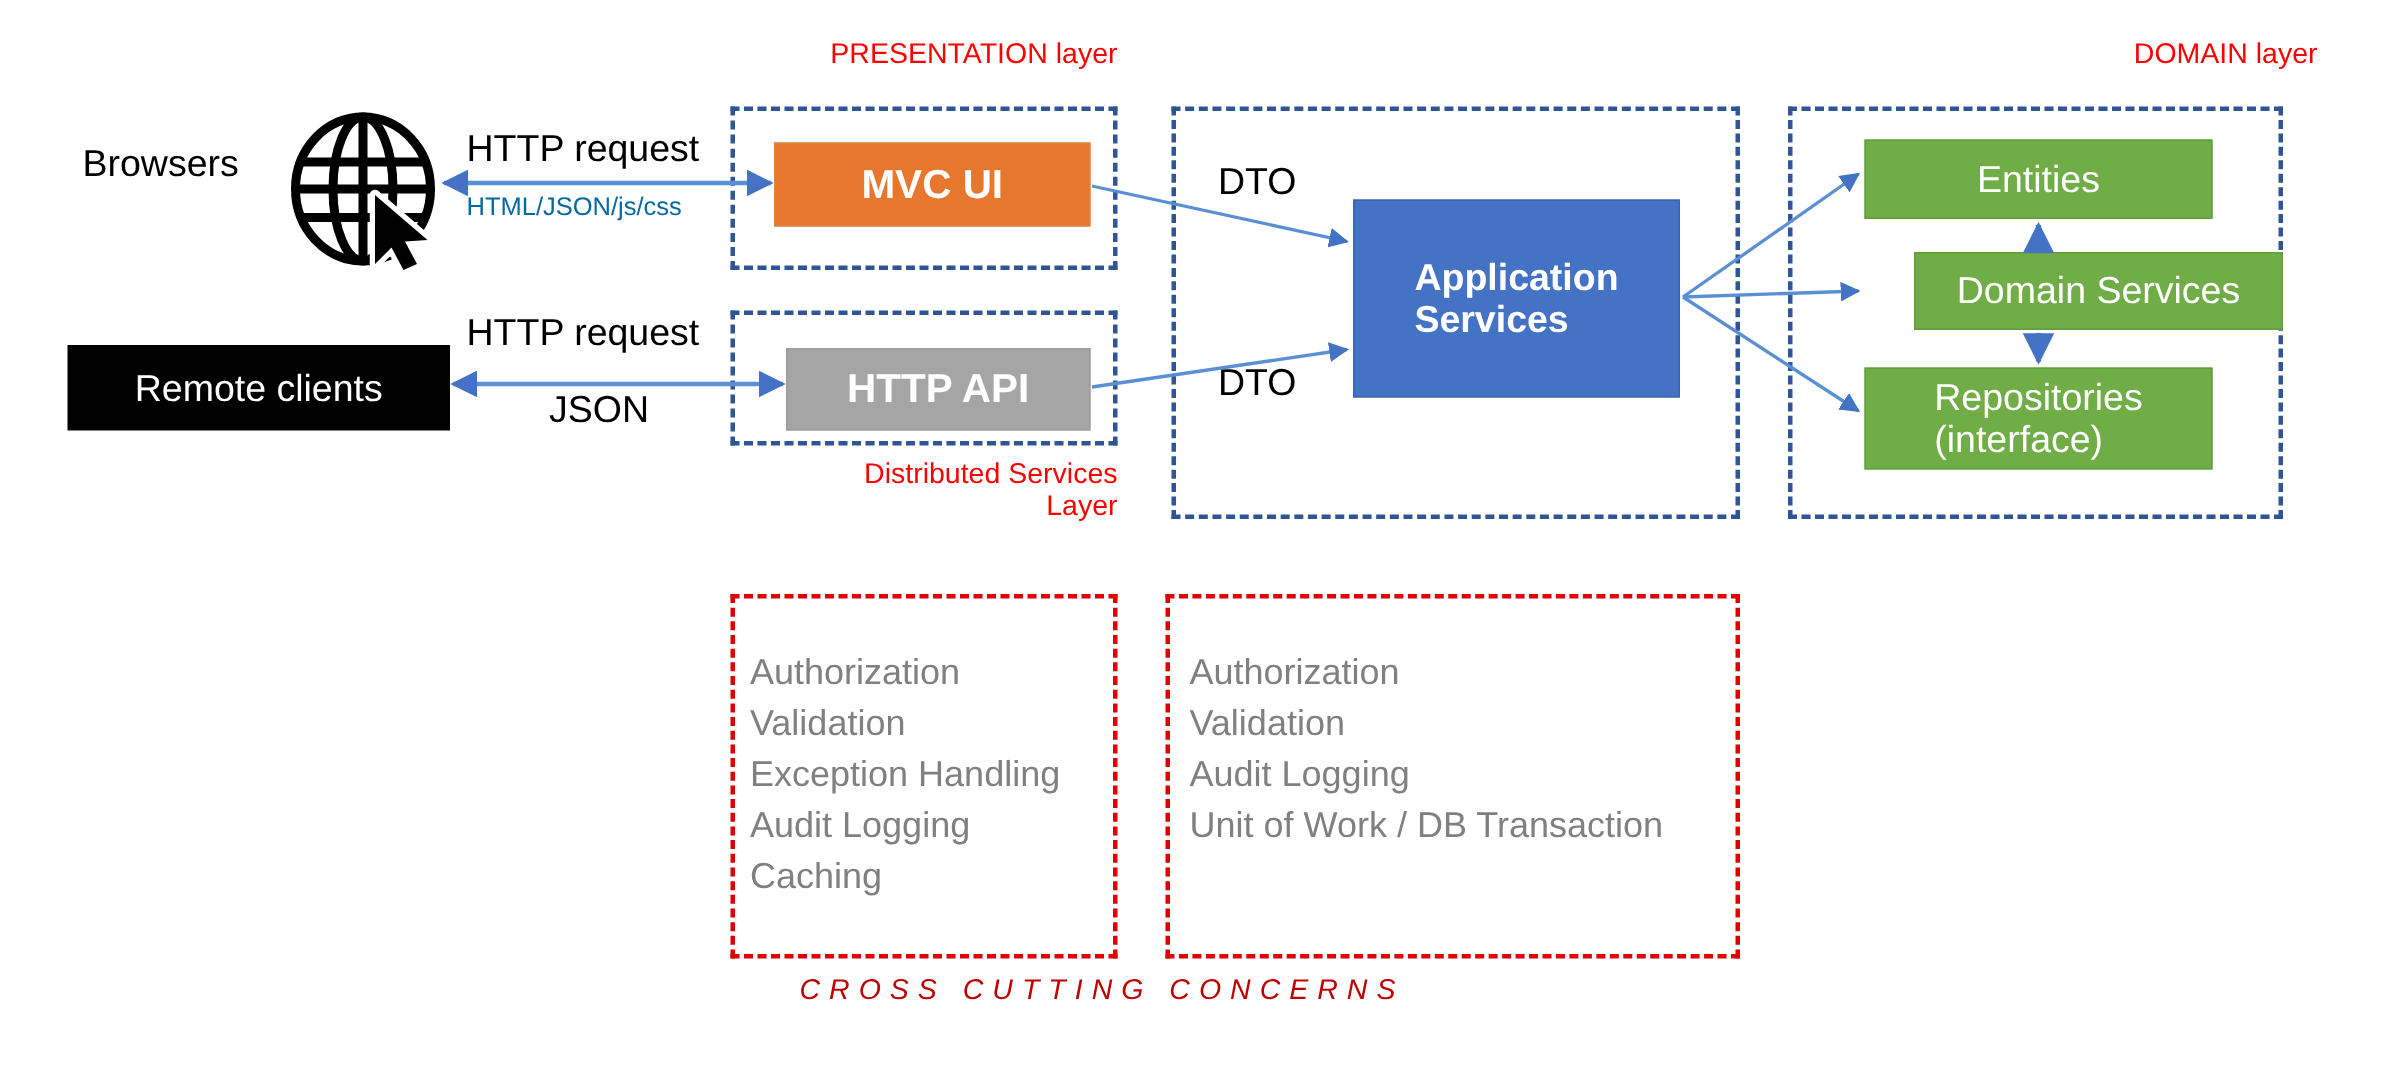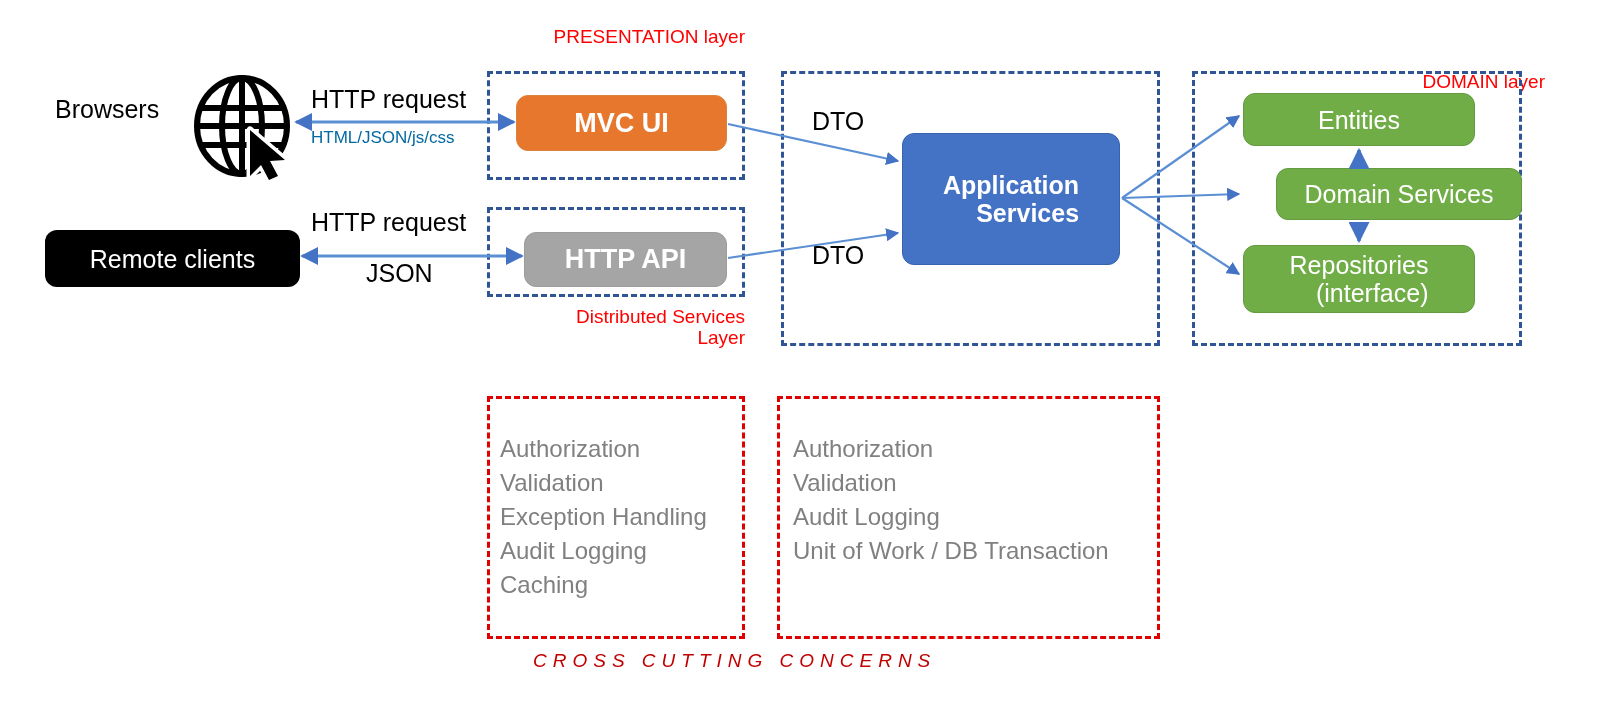--- a/index.html
+++ b/index.html
@@ -40,24 +40,23 @@
     position: absolute;
     border: 3px dashed #E00000;
     box-sizing: border-box;
   }
   .node {
     position: absolute;
     box-sizing: border-box;
     display: flex;
     align-items: center;
     justify-content: center;
-    text-align: right;
+    text-align: left;
     color: #FFFFFF;
     line-height: 1.12;
-    border-radius: 12px;
   }
   .node-mvc {
     background: #E8772E;
     border: 1px solid #D9833C;
     font-weight: bold;
     font-size: 27px;
   }
   .node-api {
     background: #A5A5A5;
     border: 1px solid #9C9C9C;
@@ -109,21 +108,21 @@
   .globe {
     position: absolute;
   }
 </style>
 </head>
 <body>
 
 <div id="canvas">
 
   <div class="layer-label" style="left:487px; top:26px; width:258px;">PRESENTATION layer</div>
-  <div class="layer-label" style="left:1192px; top:26px; width:353px;margin-top:45px;">DOMAIN layer</div>
+  <div class="layer-label" style="left:1192px; top:26px; width:353px;">DOMAIN layer</div>
 
   <div class="dashed-blue" style="left:487px; top:71px; width:258px; height:109px;"></div>
   <div class="dashed-blue" style="left:487px; top:207px; width:258px; height:90px;"></div>
   <div class="dashed-blue" style="left:781px; top:71px; width:379px; height:275px;"></div>
   <div class="dashed-blue" style="left:1192px; top:71px; width:330px; height:275px;"></div>
 
   <div class="layer-label" style="left:487px; top:306px; width:258px; white-space:pre-line;">Distributed Services
 Layer</div>
 
   <div class="plain-text" style="left:55px; top:95px;">Browsers</div>

